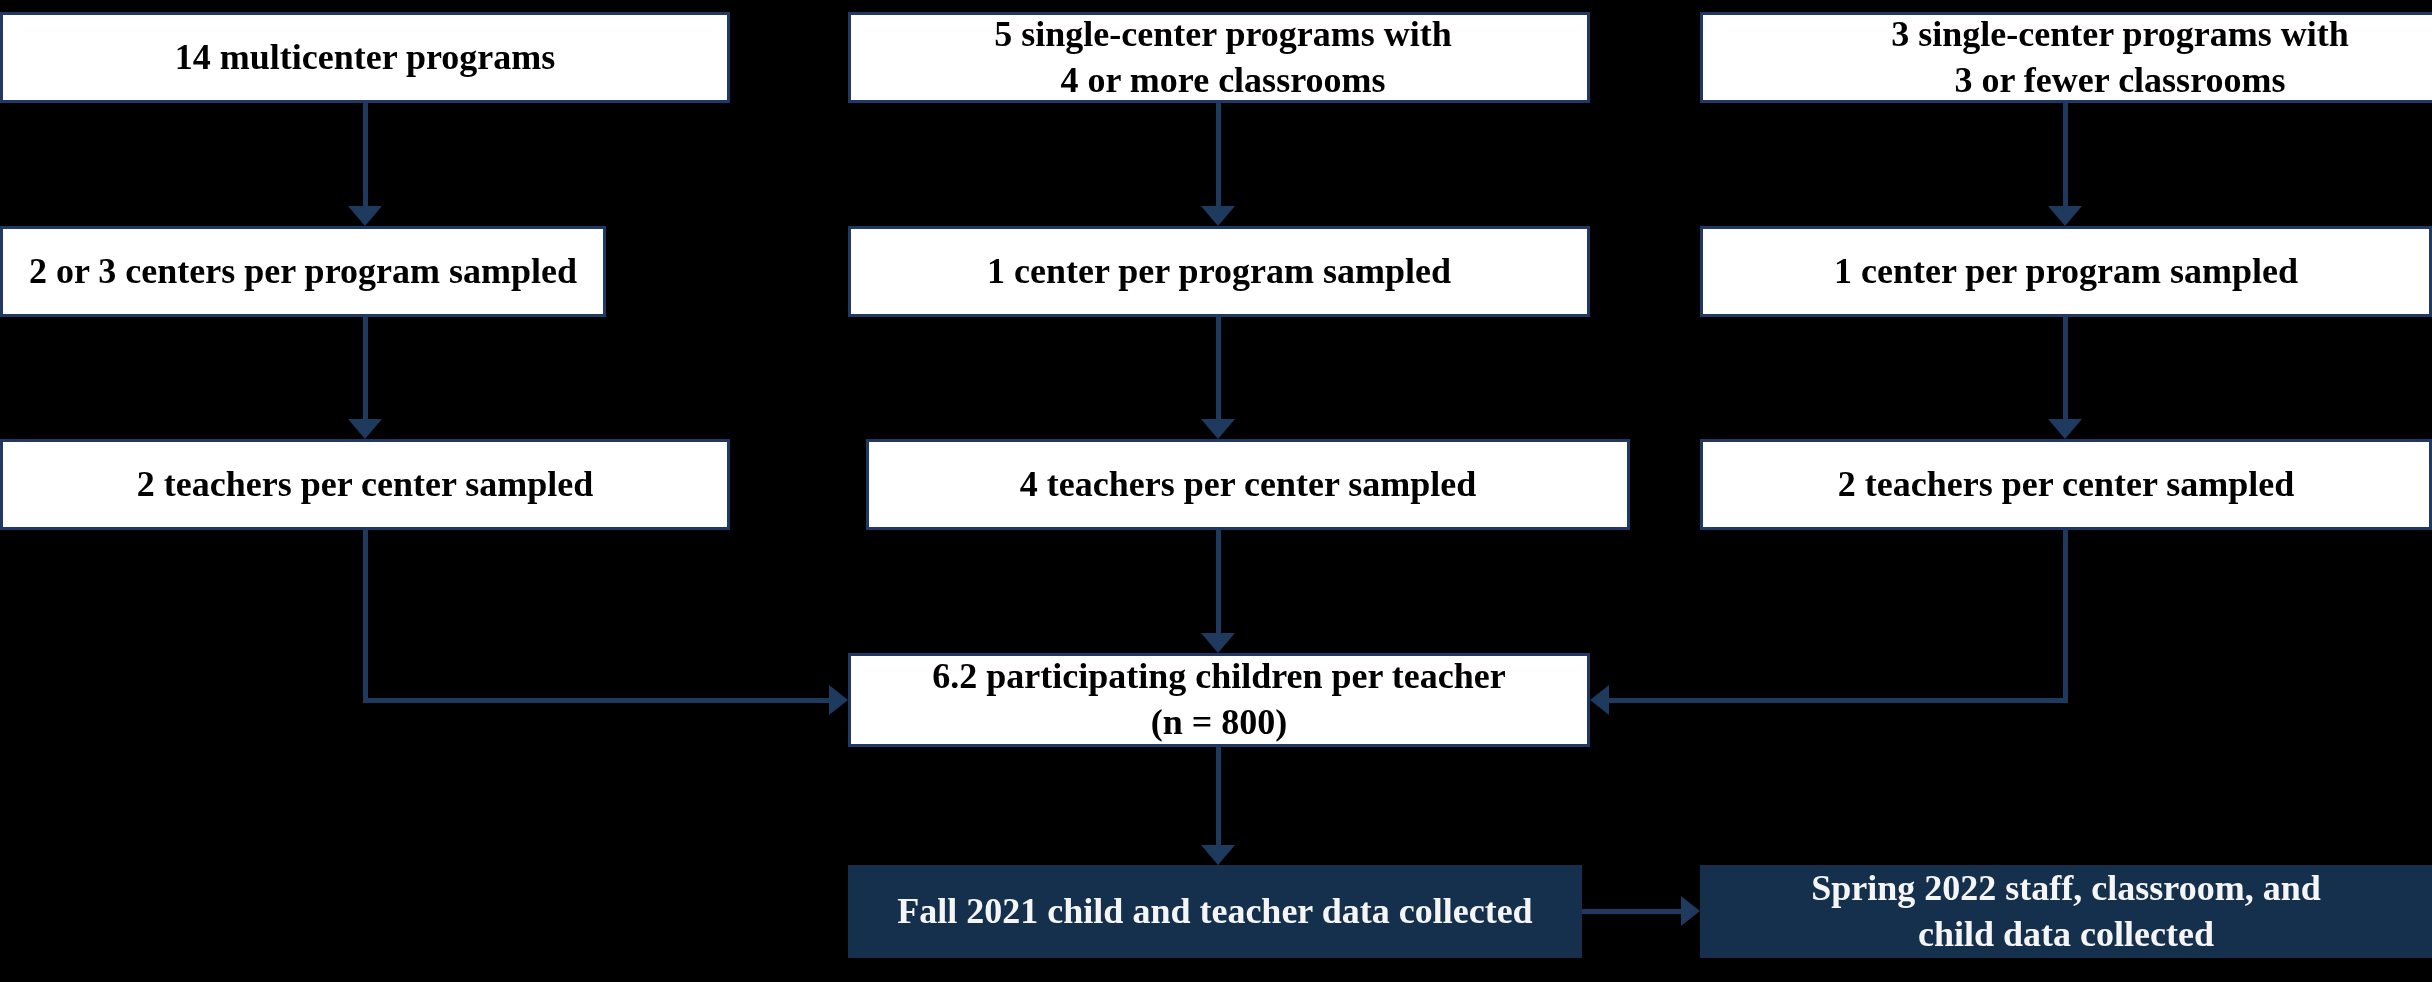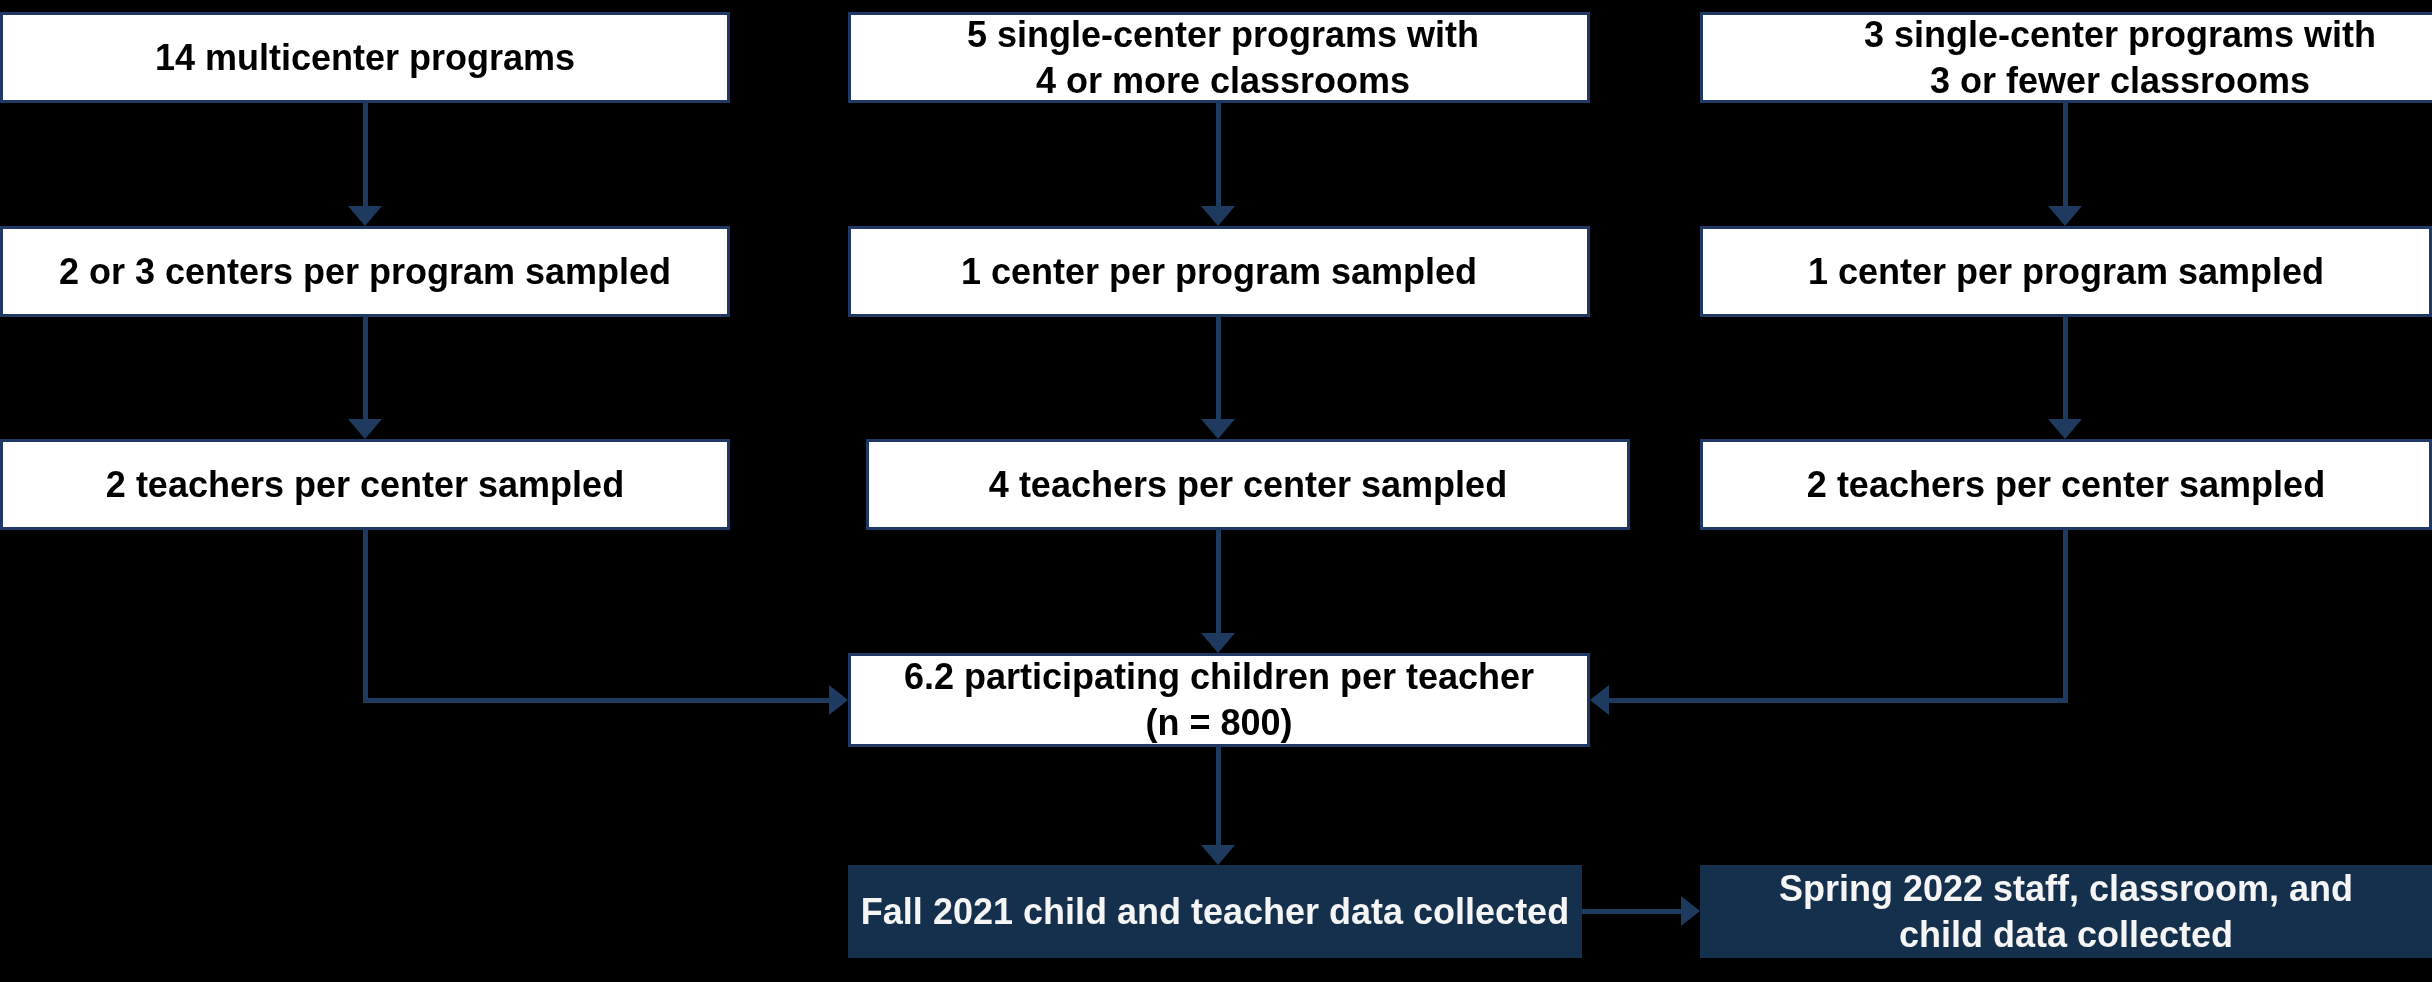--- a/index.html
+++ b/index.html
@@ -9,21 +9,21 @@
     --box-text:#000000;
     --dark-fill:#15304d;
     --dark-text:#f5f5f5;
     --connector:#1e3a5e;
   }
   html,body{margin:0;padding:0;background:var(--background);}
   .stage{
     position:relative;
     width:2432px;height:982px;
     background:var(--background);
-    font-family:Liberation Sans, sans-serif;
+    font-family:Liberation Serif, serif;
     overflow:hidden;
   }
   .box{
     position:absolute;
     display:flex;align-items:center;justify-content:center;
     text-align:center;
     box-sizing:border-box;
     font-weight:bold;
     font-size:36px;
     line-height:1.27;
@@ -69,21 +69,21 @@
   </div>
   <div class="box white" style="left:848px;top:12px;width:742px;height:91px;padding-left:8px;">
     <span class="label">5 single-center programs with
 4 or more classrooms</span>
   </div>
   <div class="box white" style="left:1700px;top:12px;width:840px;height:91px;">
     <span class="label">3 single-center programs with
 3 or fewer classrooms</span>
   </div>
 
-  <div class="box white" style="left:0px;top:226px;width:730px;height:91px;">
+  <div class="box white" style="left:0px;top:226px;width:606px;height:91px;">
     <span class="label">2 or 3 centers per program sampled</span>
   </div>
   <div class="box white" style="left:848px;top:226px;width:742px;height:91px;">
     <span class="label">1 center per program sampled</span>
   </div>
   <div class="box white" style="left:1700px;top:226px;width:732px;height:91px;">
     <span class="label">1 center per program sampled</span>
   </div>
 
   <div class="box white" style="left:0px;top:439px;width:730px;height:91px;">

